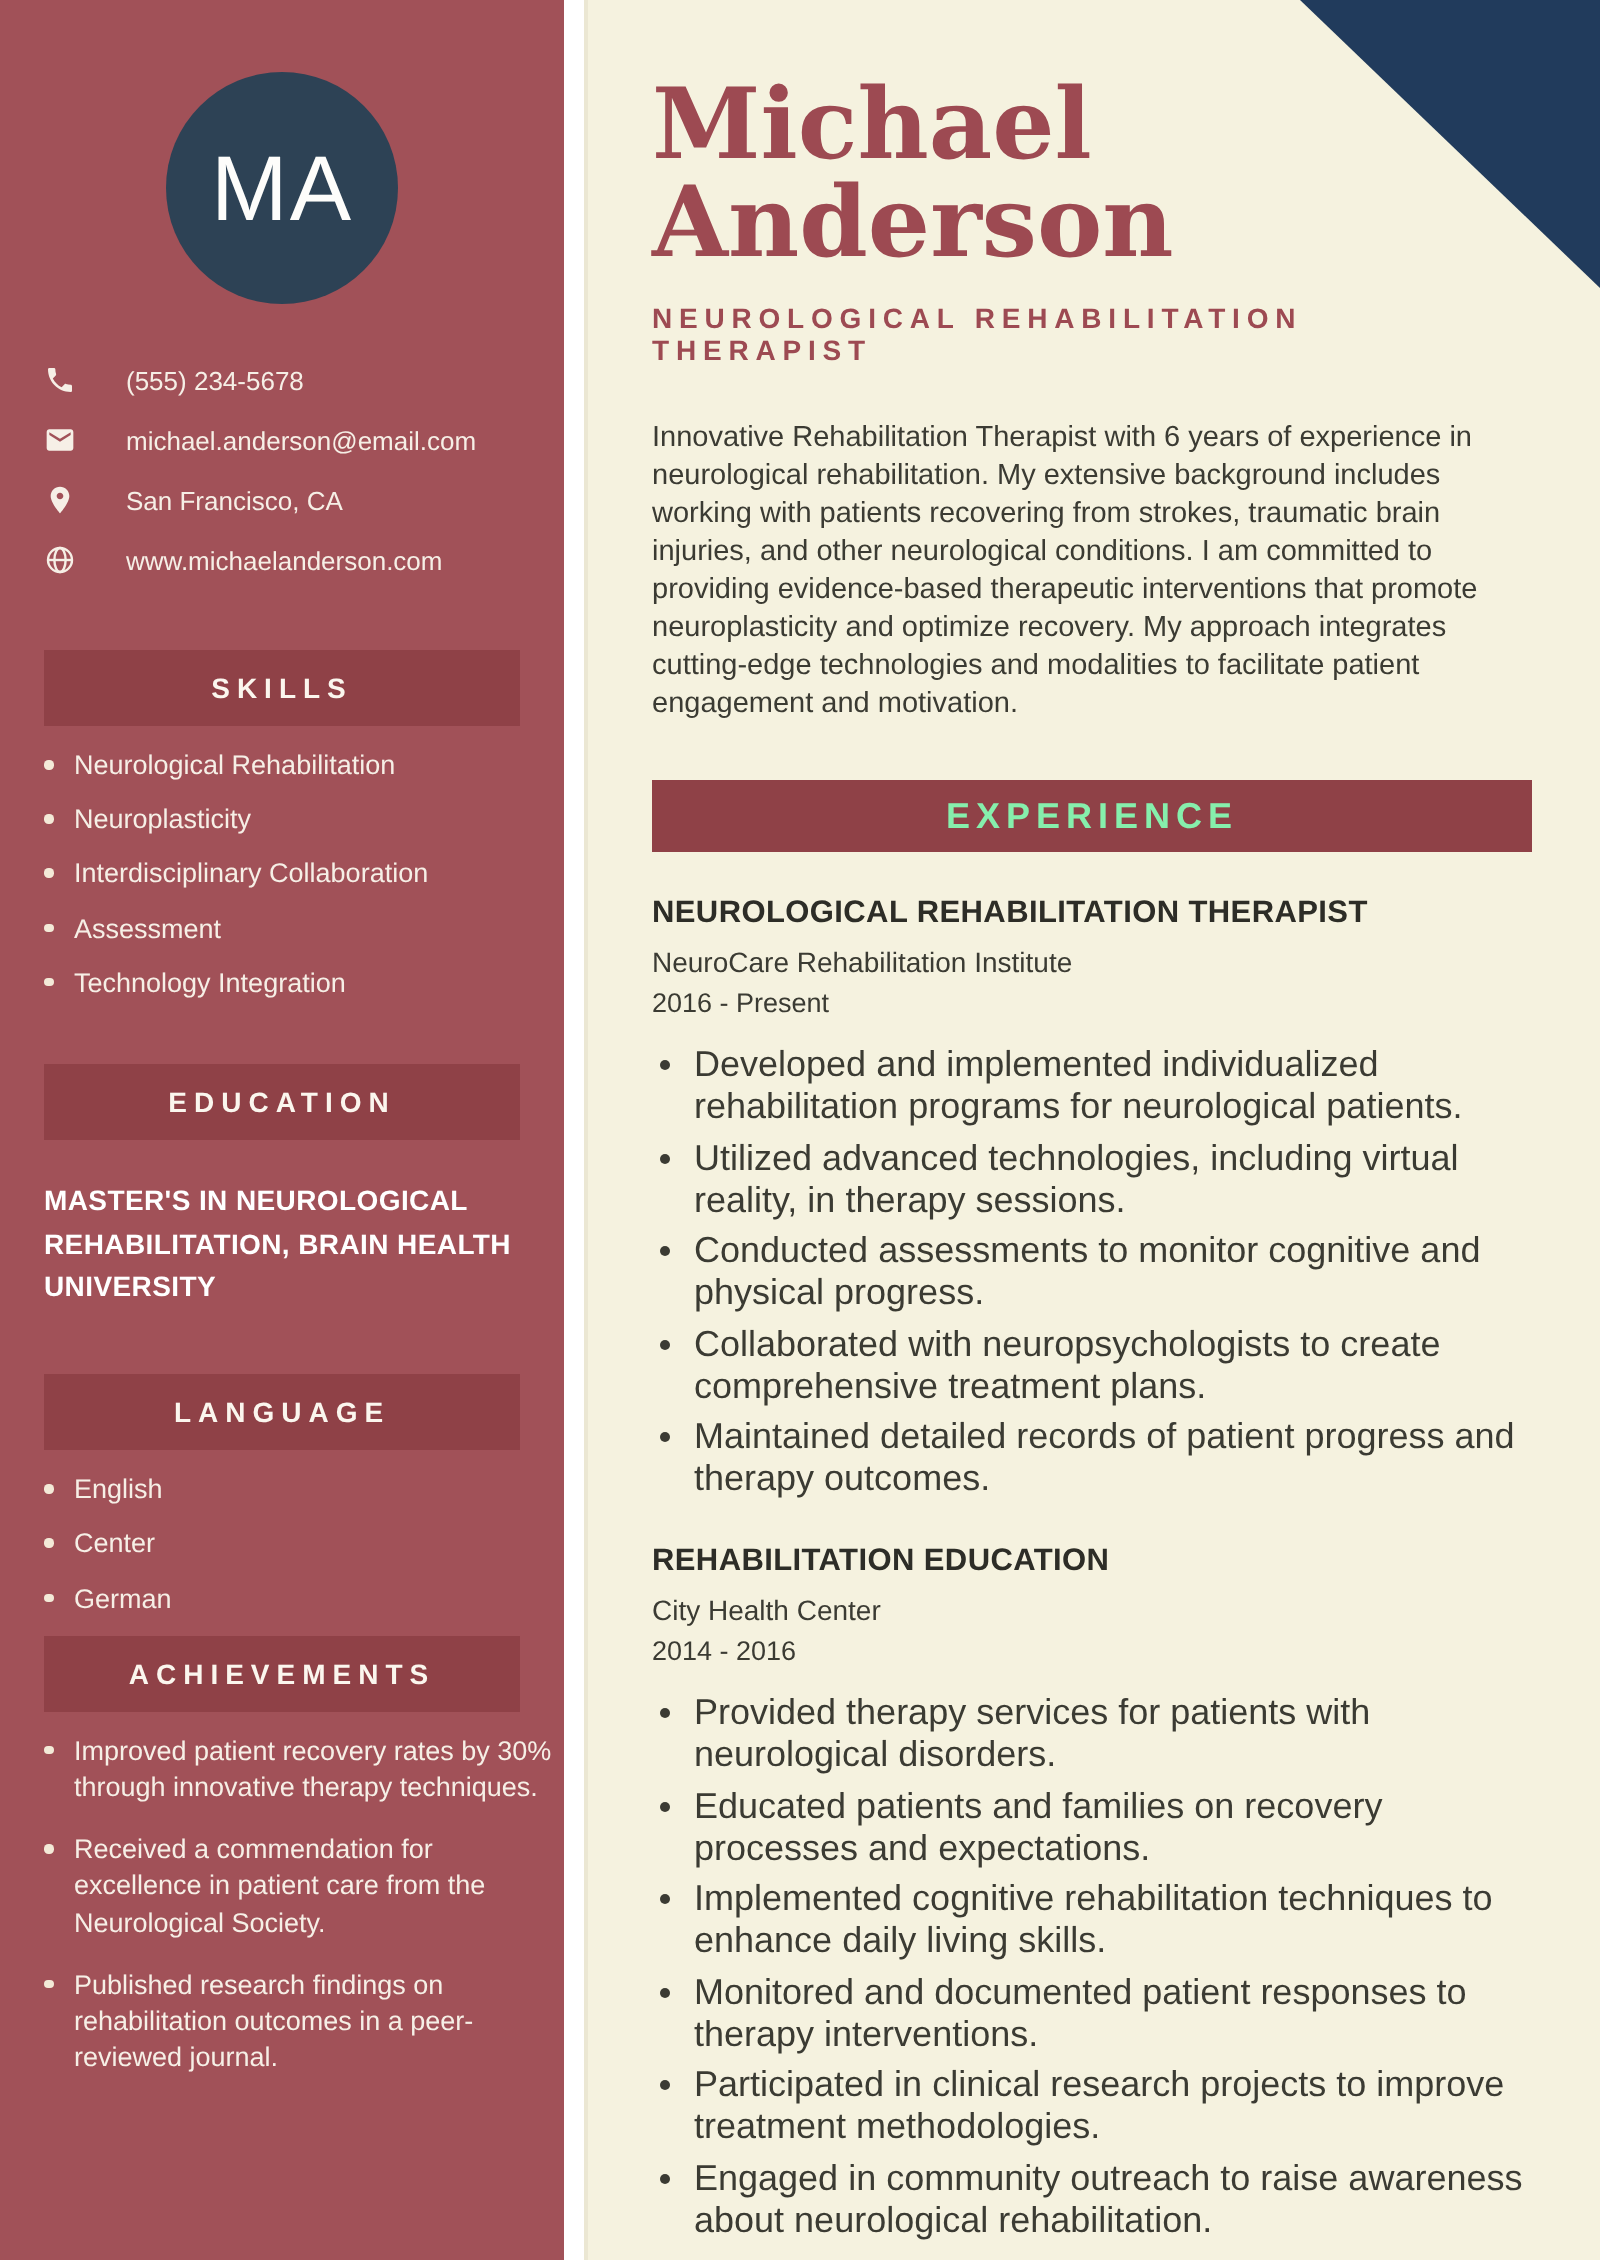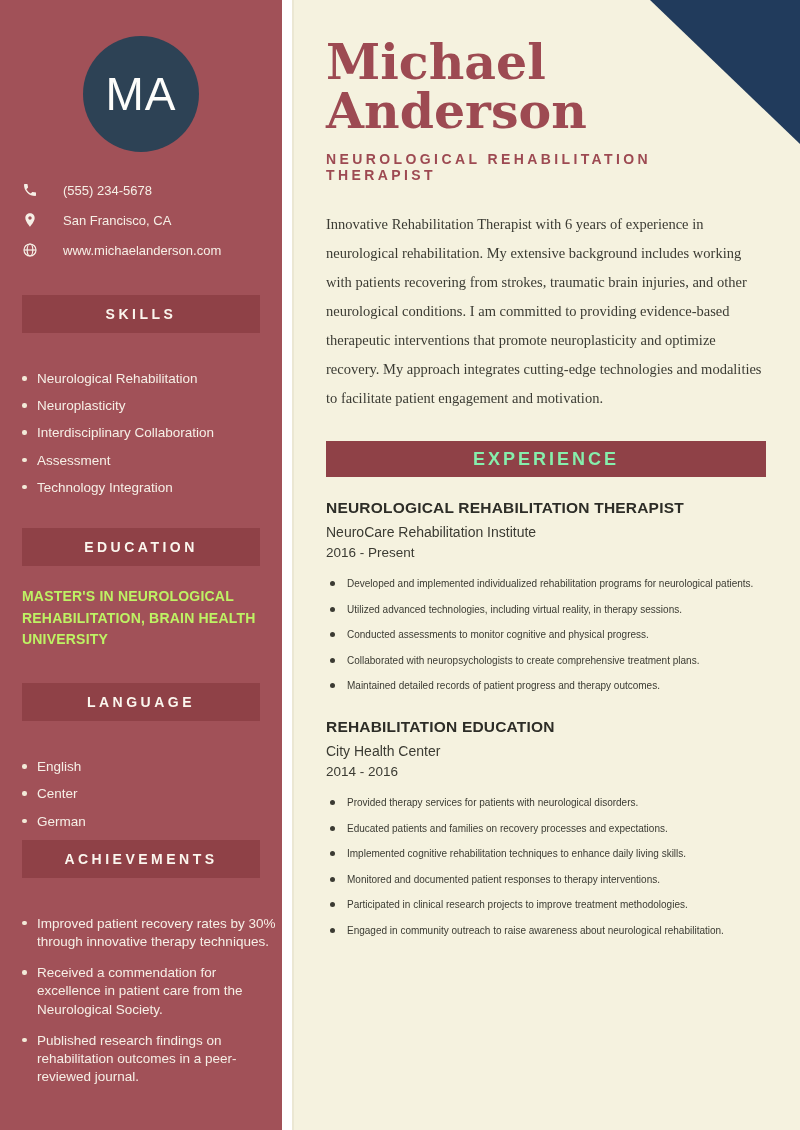--- a/index.html
+++ b/index.html
@@ -64,21 +64,21 @@
     background:var(--panel_bg);
     height:38px;
     display:flex; align-items:center; justify-content:center;
     font-size:14px; font-weight:bold;
     letter-spacing:3.5px;
     color:#fbf6ee;
   }
   .skills-heading { margin-top:37px; }
   .side-list {
     list-style:none;
-    margin:37px 0 0 0;
+    margin:11px 0 0 0;
     padding:0 6px 0 22px;
   }
   .side-list li {
     position:relative;
     padding-left:15px;
     font-size:13.5px;
     margin-bottom:9px;
     line-height:1.35;
   }
   .side-list li::before {
@@ -88,21 +88,21 @@
     width:4.5px; height:4.5px;
     border-radius:50%;
     background:#f3ead8;
   }
   .edu-heading { margin-top:31px; }
   .edu-text {
     margin:20px 22px 0 22px;
     font-weight:bold;
     font-size:14px;
     line-height:1.55;
-    color:#bef264;
+    color:#ffffff;
     letter-spacing:0.2px;
   }
   .lang-heading { margin-top:32px; }
   .ach-heading { }
   .ach-list li { margin-bottom:13px; }
 
   
   .main {
     flex:1;
     background:var(--main_bg);
@@ -129,24 +129,23 @@
   .person-title {
     margin-top:15px;
     font-size:14px;
     font-weight:bold;
     letter-spacing:3.4px;
     color:var(--accent);
   }
   .summary {
     margin-top:27px;
     font-size:14.5px;
-    line-height:29px;
+    line-height:19px;
     color:var(--body_text);
     max-width:462px;
-    font-family:Liberation Serif, serif;
   }
   .exp-bar {
     margin-top:28px;
     height:36px;
     background:var(--panel_bg);
     display:flex; align-items:center; justify-content:center;
     color:#86efac;
     font-size:18px;
     font-weight:bold;
     letter-spacing:3px;
@@ -169,21 +168,21 @@
     color:var(--body_text);
   }
   .job-bullets {
     list-style:none;
     margin:13px 0 0 0;
     padding:0 0 0 4px;
   }
   .job-bullets li {
     position:relative;
     padding-left:17px;
-    font-size:10px;
+    font-size:18px;
     line-height:21px;
     margin-bottom:4.5px;
     color:var(--body_text);
     max-width:452px;
   }
   .job-bullets li::before {
     content:"";
     position:absolute;
     left:0; top:8px;
     width:5px; height:5px;
@@ -203,20 +202,28 @@
     </div>
 
     <ul class="contact">
       <li class="contact-row">
         <span class="cicon">
           <svg viewBox="0 0 24 24" fill="#f6efe6">
               <path d="M6.62 10.79c1.44 2.83 3.76 5.14 6.59 6.59l2.2-2.2c.27-.27.67-.36 1.02-.24 1.12.37 2.33.57 3.57.57.55 0 1 .45 1 1V20c0 .55-.45 1-1 1-9.39 0-17-7.61-17-17 0-.55.45-1 1-1h3.5c.55 0 1 .45 1 1 0 1.25.2 2.45.57 3.57.11.35.03.74-.25 1.02l-2.2 2.2z"></path>
             </svg>
         </span>
         <span>(555) 234-5678</span>
+      </li>
+      <li class="contact-row">
+        <span class="cicon">
+          <svg viewBox="0 0 24 24" fill="#f6efe6">
+              <path d="M20 4H4c-1.1 0-2 .9-2 2v12c0 1.1.9 2 2 2h16c1.1 0 2-.9 2-2V6c0-1.1-.9-2-2-2zm0 4.24l-8 5-8-5V6.1l8 5 8-5v2.14z"></path>
+            </svg>
+        </span>
+        <span>michael.anderson@email.com</span>
       </li>
       <li class="contact-row">
         <span class="cicon">
           <svg viewBox="0 0 24 24" fill="#f6efe6">
               <path d="M12 2C8.13 2 5 5.13 5 9c0 5.25 7 13 7 13s7-7.75 7-13c0-3.87-3.13-7-7-7zm0 9.5c-1.38 0-2.5-1.12-2.5-2.5S10.62 6.5 12 6.5s2.5 1.12 2.5 2.5-1.12 2.5-2.5 2.5z"></path>
             </svg>
         </span>
         <span>San Francisco, CA</span>
       </li>
       <li class="contact-row">

